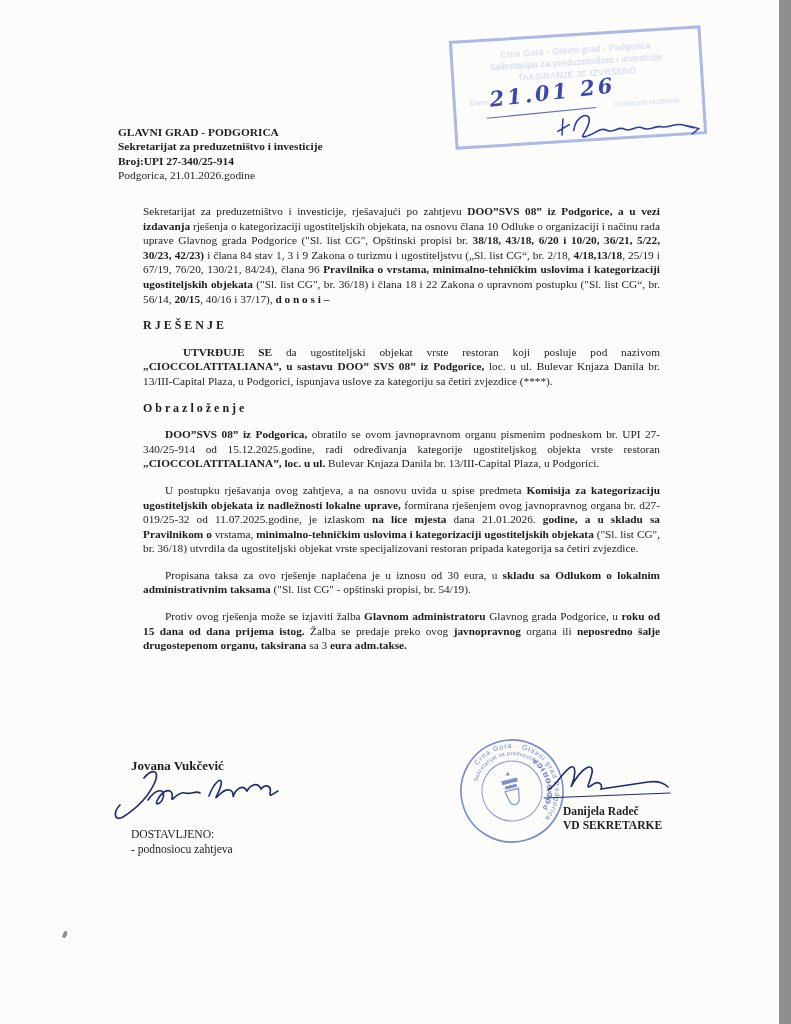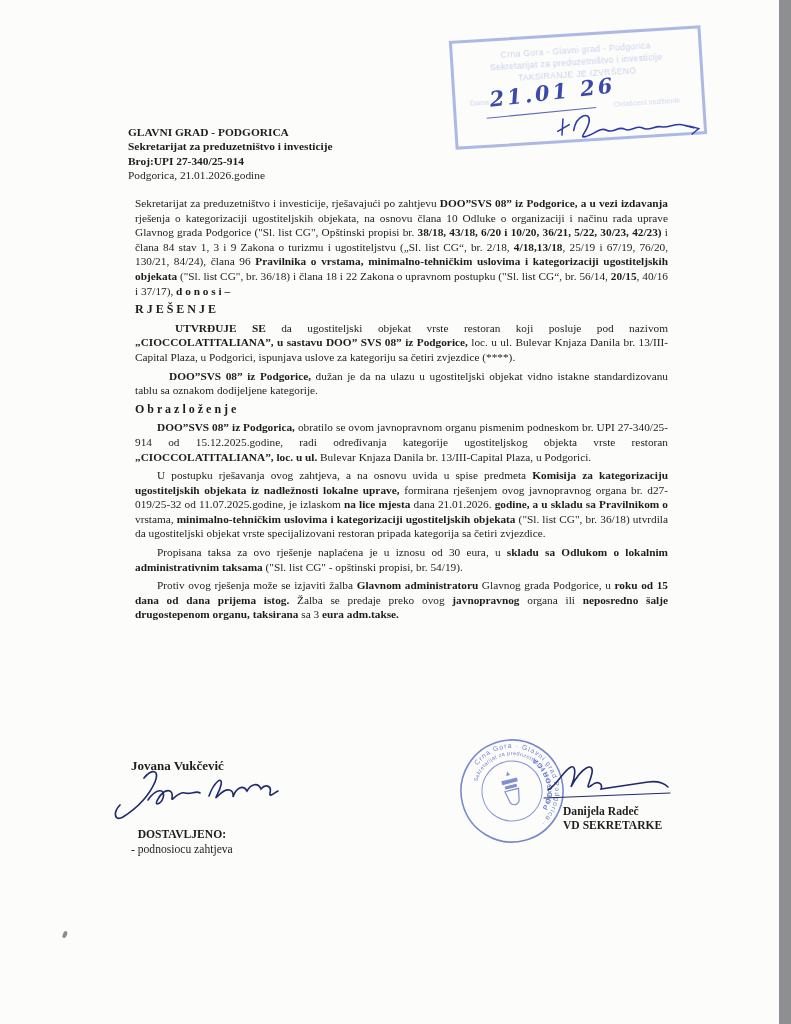--- a/index.html
+++ b/index.html
@@ -6,26 +6,26 @@
   .page{
     position:relative;width:791px;height:1024px;margin:0 auto;
     background:#fcfcfa;overflow:hidden;
     font-family:"Liberation Serif", serif;color:#1d1d1d;
   }
   
   .scan-edge{position:absolute;right:0;top:0;width:12px;height:1024px;background:#8d8f91;}
   .stray-mark{position:absolute;left:63px;top:931px;width:4px;height:7px;border-radius:50% 50% 60% 20%;background:#6f7173;transform:rotate(18deg);opacity:.8;}
 
   
-  .header{position:absolute;left:128px;top:125px;font-size:11.4px;line-height:14.4px;}
+  .header{position:absolute;left:118px;top:125px;font-size:11.4px;line-height:14.4px;}
   .header .b{font-weight:bold;}
 
   
   .textcol{position:absolute;left:131px;top:192px;width:541px;font-size:11.3px;line-height:14.6px;}
-  .textcol p{margin:4px;text-align:justify;font-family:Liberation Serif, serif;}
+  .textcol p{margin:12px;text-align:justify;font-family:Liberation Serif, serif;}
   .center-head{ text-align:center;font-weight:bold;font-size:12px;margin:0;}
   .head1{margin-top:14px;margin-bottom:26px;}
   .head2{margin-top:9px;margin-bottom:7px;}
   .ind40{text-indent:40px;}
   .ind34{text-indent:34px;}
   .ind29{text-indent:29px;text-align:left !important;}
   .ind22{text-indent:22px;}
 
   
   .top-stamp{
@@ -49,21 +49,21 @@
   .ts-underline{position:absolute;left:30px;top:74px;width:110px;border-bottom:1.3px solid rgba(43,58,166,.75);transform:rotate(-2deg);}
   .ts-sig{position:absolute;left:96px;top:70px;}
 
   
   .sig-left{position:absolute;left:131px;top:716px;font-size:11.6px;line-height:14.5px;font-weight:bold;}
   .sig-left-name{position:absolute;left:131px;top:758px;font-size:13px;font-weight:bold;}
   .sig-left-script{position:absolute;left:112px;top:760px;}
   .sig-right-script{position:absolute;left:540px;top:758px;}
   .sig-right-name{position:absolute;left:563px;top:805px;font-size:11.6px;font-weight:bold;line-height:14px;}
   .delivered{position:absolute;left:131px;top:828px;font-size:11.6px;line-height:14.5px;}
-  .delivered .b{font-weight:bold;text-align:center;}
+  .delivered .b{font-weight:normal;}
 
   
   .round-stamp{position:absolute;left:458px;top:737px;transform:rotate(-14deg);opacity:.85;}
 </style>
 </head>
 <body>
 
 <div class="page">
 
   <div class="scan-edge"></div>
@@ -90,21 +90,20 @@
     <div class="b">Broj:UPI 27-340/25-914</div>
     <div>Podgorica, 21.01.2026.godine</div>
   </div>
 
   <div class="textcol">
     <p><span>Sekretarijat za preduzetništvo i investicije, rješavajući po zahtjevu </span><b>DOO”SVS 08” iz Podgorice, a u vezi izdavanja</b><span> rješenja o kategorizaciji ugostiteljskih objekata, na osnovu člana 10 Odluke o organizaciji i načinu rada uprave Glavnog grada Podgorice ("Sl. list CG", Opštinski propisi br. </span><b>38/18, 43/18, 6/20 i 10/20, 36/21, 5/22, 30/23, 42/23)</b><span> i člana 84 stav 1, 3 i 9 Zakona o turizmu i ugostiteljstvu („Sl. list CG“, br. 2/18, </span><b>4/18,13/18</b><span>, 25/19 i 67/19, 76/20, 130/21, 84/24), člana 96 </span><b>Pravilnika o vrstama, minimalno-tehničkim uslovima i kategorizaciji ugostiteljskih objekata</b><span> ("Sl. list CG", br. 36/18) i člana 18 i 22 Zakona o upravnom postupku ("Sl. list CG“, br. 56/14, </span><b>20/15</b><span>, 40/16 i 37/17), </span><b>d o n o s i –</b></p>
 
     <p class="center-head head1">R J E Š E N J E</p>
 
     <p class="ind40"><b>UTVRĐUJE SE</b><span> da ugostiteljski objekat vrste restoran koji posluje pod nazivom </span><b>„CIOCCOLATITALIANA”, u sastavu DOO” SVS 08” iz Podgorice,</b><span> loc. u ul. Bulevar Knjaza Danila br. 13/III-Capital Plaza, u Podgorici, ispunjava uslove za kategoriju sa četiri zvjezdice (****).</span></p>
-    <p class="ind34"><b>DOO”SVS 08” iz Podgorice,</b><span> dužan je da na ulazu u ugostiteljski objekat vidno istakne standardizovanu tablu sa oznakom dodijeljene kategorije.</span></p>
 
     <p class="center-head head2">O b r a z l o ž e n j e</p>
 
     <p class="ind22"><b>DOO”SVS 08” iz Podgorica,</b><span> obratilo se ovom javnopravnom organu pismenim podneskom br. UPI 27-340/25-914 od 15.12.2025.godine, radi određivanja kategorije ugostiteljskog objekta vrste restoran </span><b>„CIOCCOLATITALIANA”, loc. u ul.</b><span> Bulevar Knjaza Danila br. 13/III-Capital Plaza, u Podgorici.</span></p>
     <p class="ind22"><span>U postupku rješavanja ovog zahtjeva, a na osnovu uvida u spise predmeta </span><b>Komisija za kategorizaciju</b><span> </span><b>ugostiteljskih objekata iz nadležnosti lokalne uprave,</b><span> formirana rješenjem ovog javnopravnog organa br. d27-019/25-32 od 11.07.2025.godine, je izlaskom </span><b>na lice mjesta</b><span> dana 21.01.2026. </span><b>godine, a u skladu sa Pravilnikom o</b><span> vrstama, </span><b>minimalno-tehničkim uslovima i kategorizaciji ugostiteljskih objekata</b><span> ("Sl. list CG", br. 36/18) utvrdila da ugostiteljski objekat vrste specijalizovani restoran pripada kategorija sa četiri zvjezdice.</span></p>
     <p class="ind22"><span>Propisana taksa za ovo rješenje naplaćena je u iznosu od 30 eura, u </span><b>skladu sa Odlukom o lokalnim</b><span> </span><b>administrativnim taksama</b><span> ("Sl. list CG" - opštinski propisi, br. 54/19).</span></p>
     <p class="ind22"><span>Protiv ovog rješenja može se izjaviti žalba </span><b>Glavnom administratoru</b><span> Glavnog grada Podgorice, u </span><b>roku od 15</b><span> </span><b>dana od dana prijema istog.</b><span> Žalba se predaje preko ovog </span><b>javnopravnog</b><span> organa ili </span><b>neposredno šalje drugostepenom</b><span> </span><b>organu, taksirana</b><span> sa 3 </span><b>eura adm.takse.</b></p>
   </div>
 
   <div class="sig-left-name">Jovana Vukčević</div>

